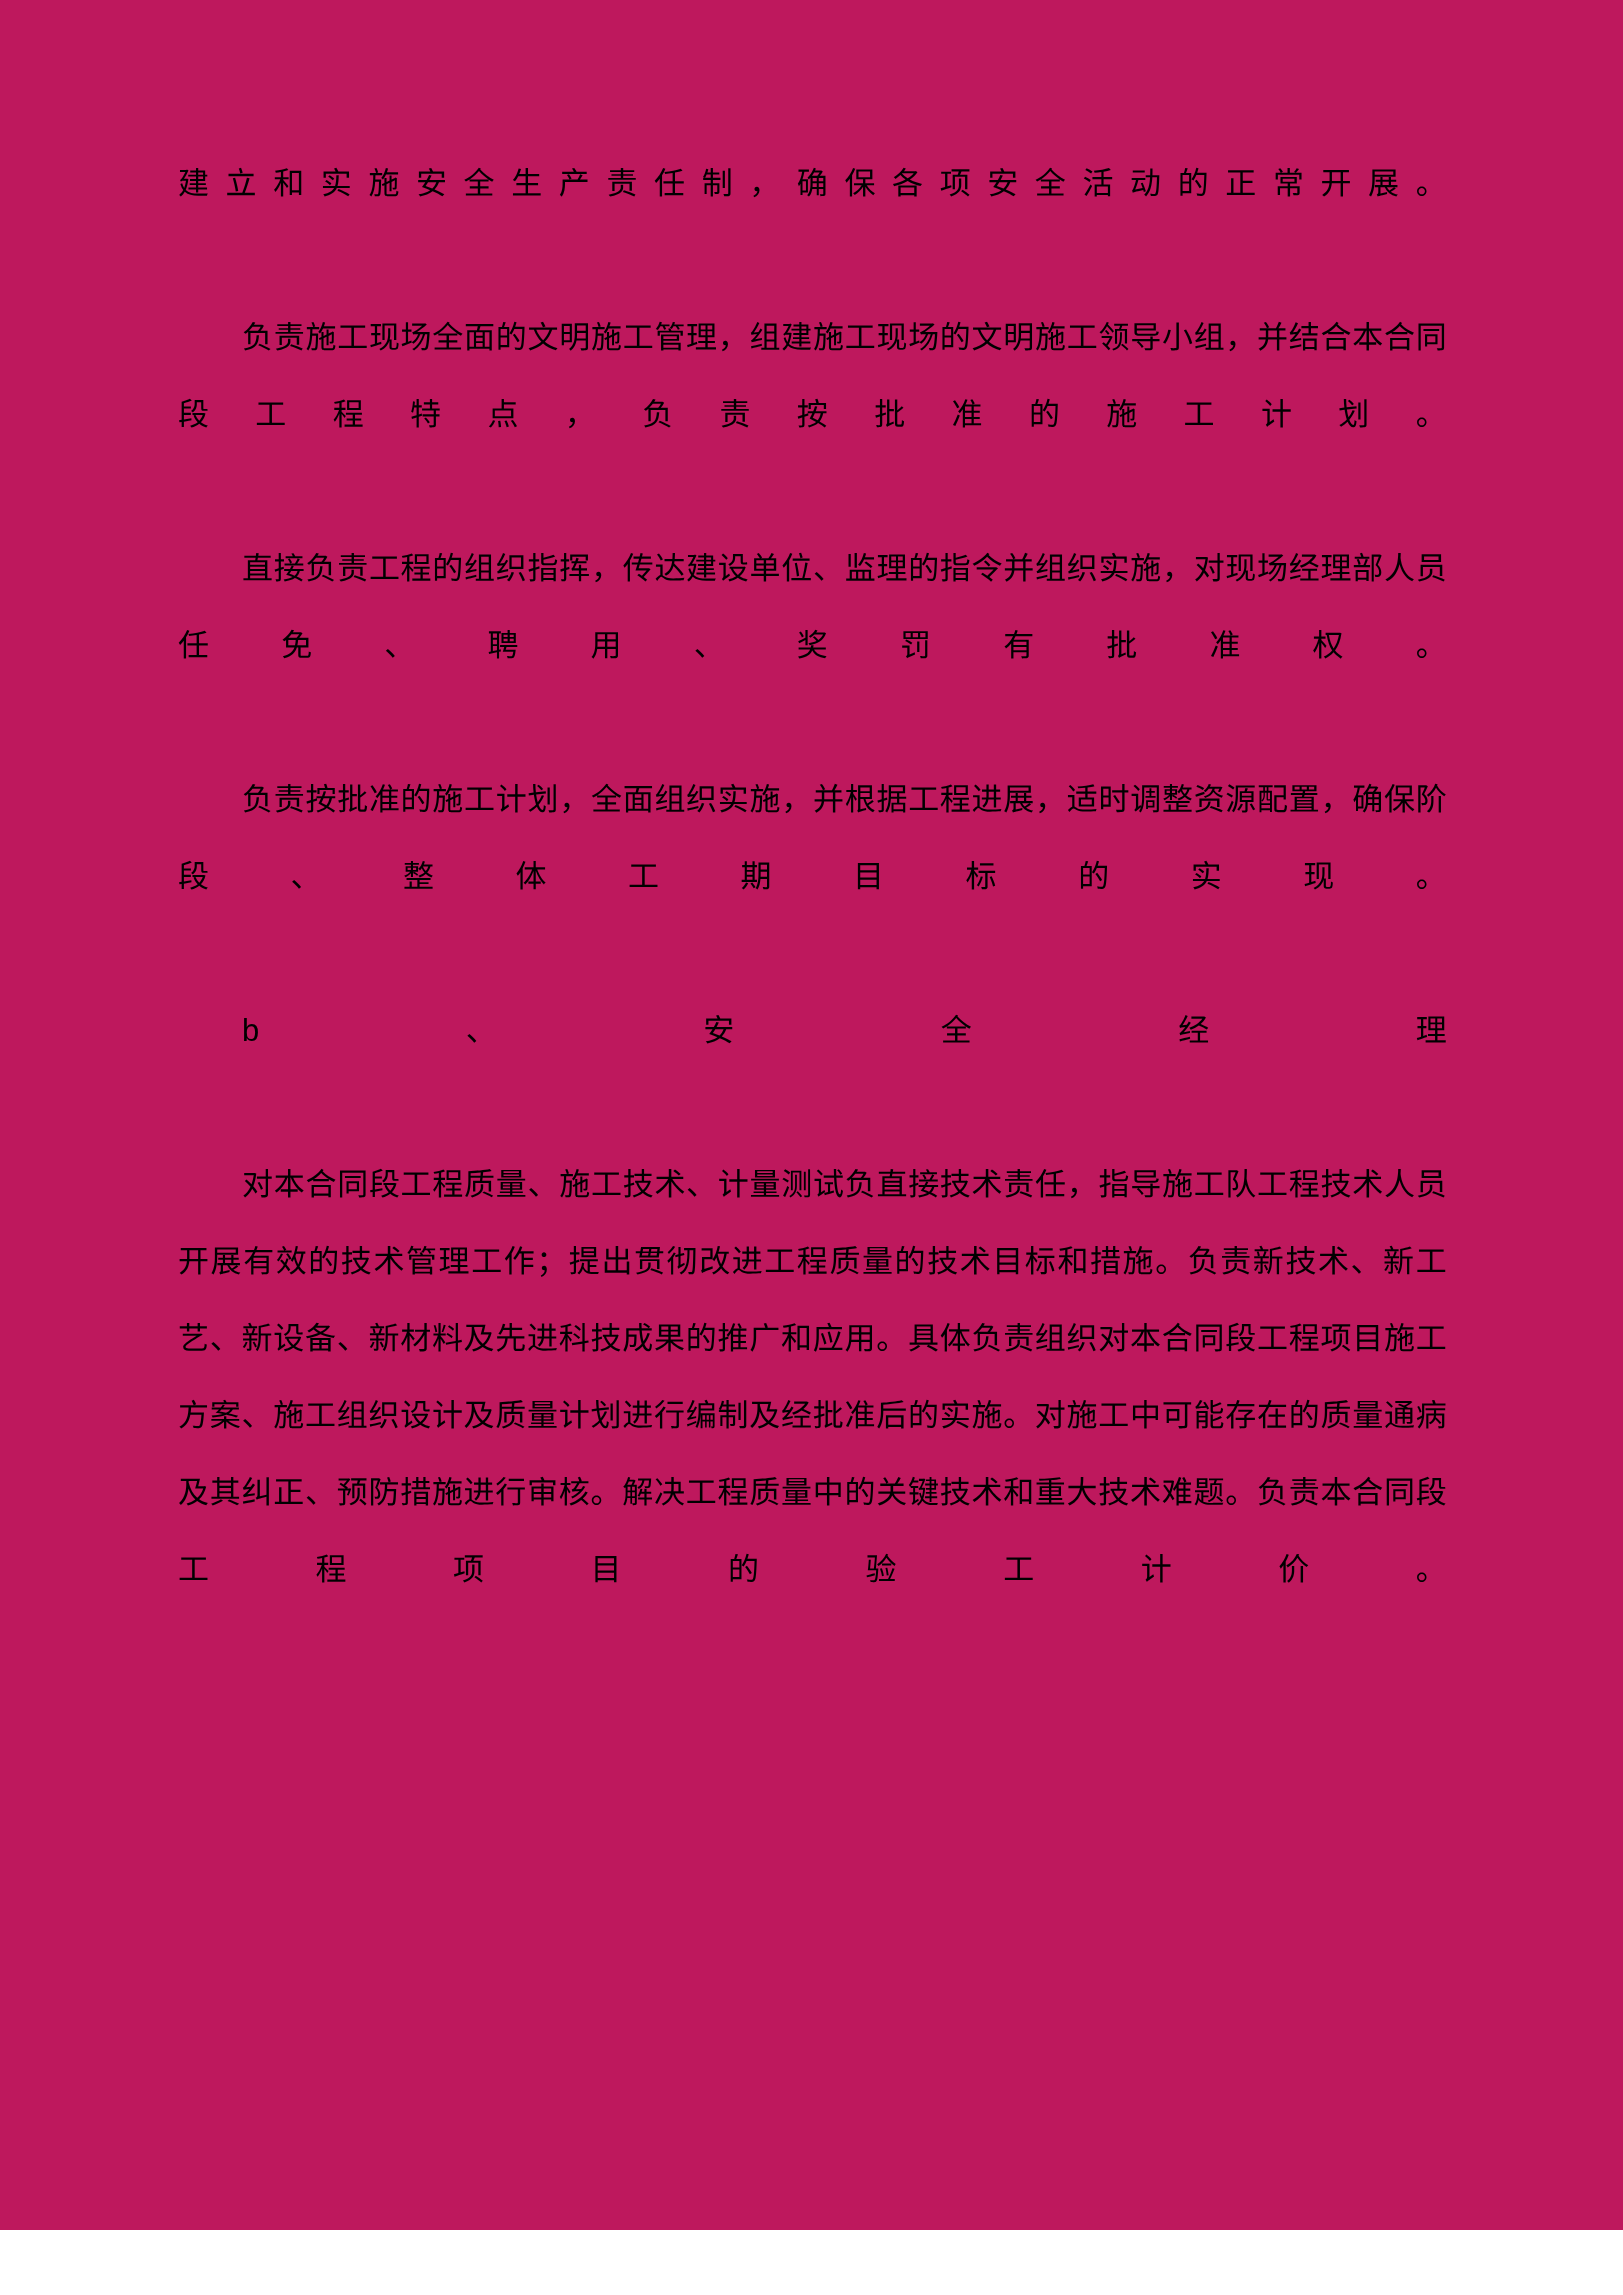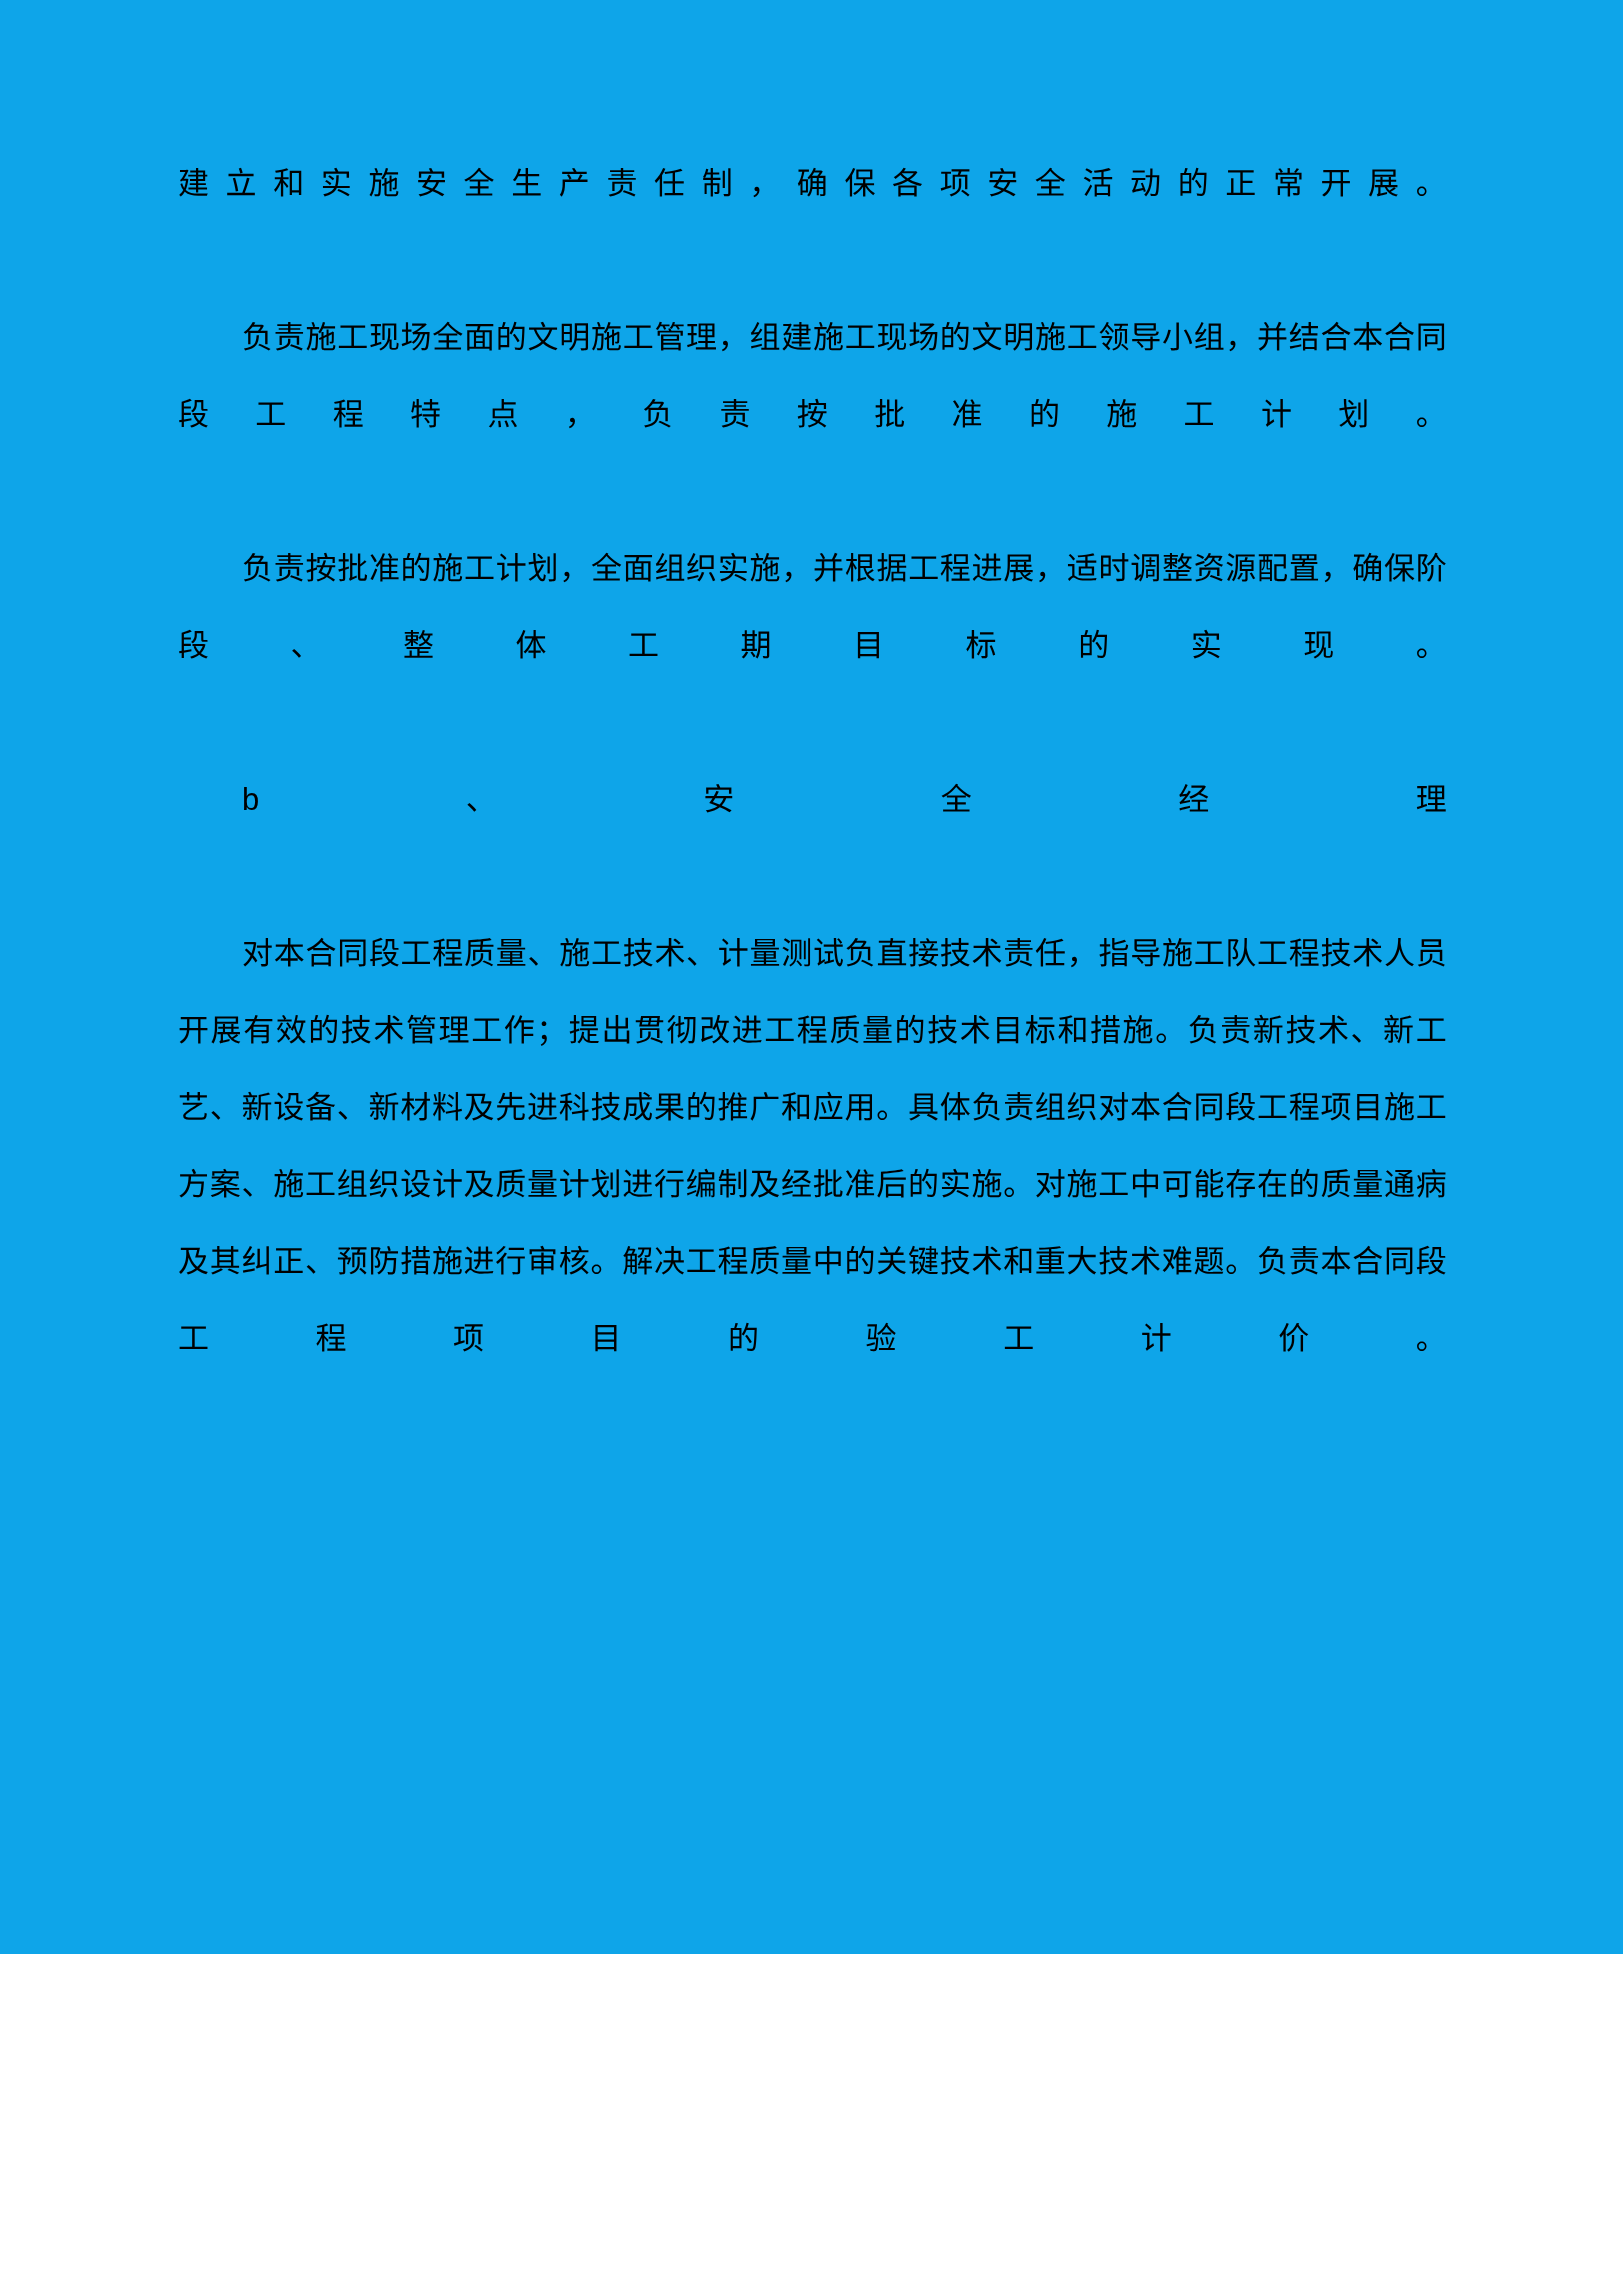--- a/index.html
+++ b/index.html
@@ -9,22 +9,22 @@
     background: #ffffff;
   }
 
   body {
     font-family: "Liberation Sans", "DejaVu Sans", sans-serif;
   }
 
   .page {
     position: relative;
     width: 1623px;
-    height: 1954px;
-    background: #0ea5e9;
+    height: 2230px;
+    background: #be185d;
     overflow: hidden;
     box-sizing: border-box;
     padding-left: 28px;
   }
 
   .text-body {
     position: absolute;
     left: 178px;
     top: 145px;
     width: 1269px;
@@ -63,20 +63,21 @@
 <body>
 
 <div class="page">
   <div class="text-body">
 
     <p class="para noindent">建立和实施安全生产责任制，确保各项安全活动的正常开展。</p>
 
 
     <p class="para indent">负责施工现场全面的文明施工管理，组建施工现场的文明施工领导小组，并结合本合同段工程特点，负责按批准的施工计划。</p>
 
+    <p class="para indent">直接负责工程的组织指挥，传达建设单位、监理的指令并组织实施，对现场经理部人员任免、聘用、奖罚有批准权。</p>
 
     <p class="para indent">负责按批准的施工计划，全面组织实施，并根据工程进展，适时调整资源配置，确保阶段、整体工期目标的实现。</p>
 
     <p class="para indent">b、安全经理</p>
 
 
 
     <p class="para indent">对本合同段工程质量、施工技术、计量测试负直接技术责任，指导施工队工程技术人员开展有效的技术管理工作；提出贯彻改进工程质量的技术目标和措施。负责新技术、新工艺、新设备、新材料及先进科技成果的推广和应用。具体负责组织对本合同段工程项目施工方案、施工组织设计及质量计划进行编制及经批准后的实施。对施工中可能存在的质量通病及其纠正、预防措施进行审核。解决工程质量中的关键技术和重大技术难题。负责本合同段工程项目的验工计价。</p>
 
   </div>

